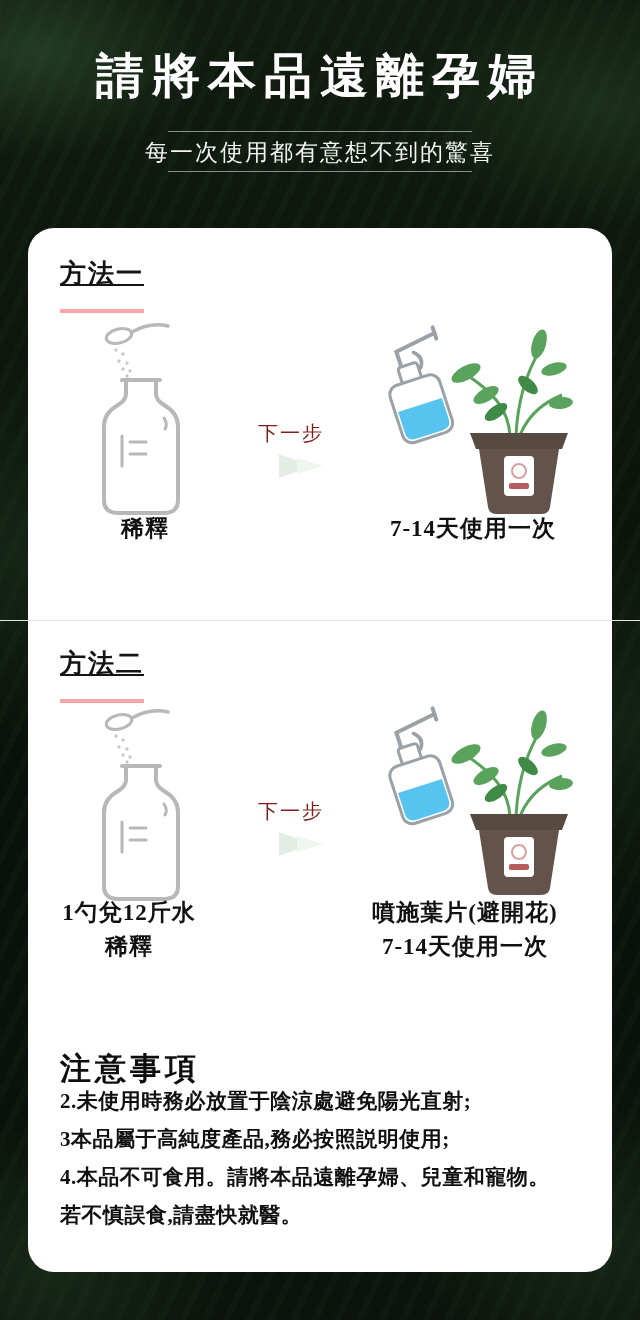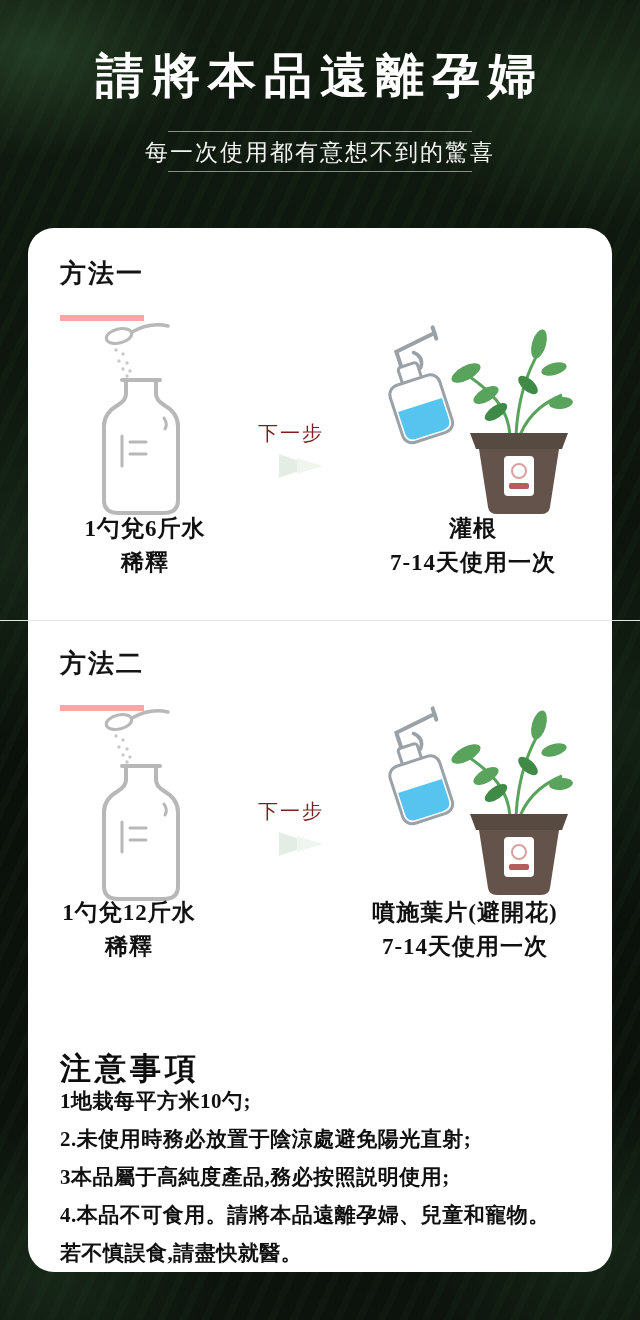--- a/index.html
+++ b/index.html
@@ -36,21 +36,21 @@
   .card{
     position:absolute;left:28px;top:228px;width:584px;height:1044px;
     background:#ffffff;border-radius:26px;
   }
   .seam{
     position:absolute;left:0;top:620px;width:640px;height:1px;background:#e3e6e3;
   }
   .m-head{
     position:absolute;left:32px;display:inline-block;
     font-size:26px;font-weight:bold;color:#141414;
-    padding-bottom:24px;border-bottom:6px solid #fca5a5;letter-spacing:2px;
+    padding-bottom:18px;border-bottom:4px solid #fca5a5;letter-spacing:2px;text-decoration:underline;
   }
   .illus{position:absolute;}
   .next{
     position:absolute;width:110px;text-align:center;color:#7f1d1d;
     font-size:20px;letter-spacing:2px;
   }
   .next svg{display:block;margin:6px auto 0 auto;}
   .caption{
     position:absolute;text-align:center;color:#111;
     font-family:"Liberation Serif",serif;font-weight:bold;
@@ -140,25 +140,23 @@
       <path d="M46 50 L46 32 L88 26" fill="none" stroke="#9aa2a8" stroke-width="4" stroke-linecap="round"></path>
       <path d="M88 20 L88 32" stroke="#9aa2a8" stroke-width="4" stroke-linecap="round"></path>
       <path d="M62 38 Q71 46 64 55" fill="none" stroke="#9aa2a8" stroke-width="3.5" stroke-linecap="round"></path>
       <rect x="42" y="48" width="20" height="18" rx="3" fill="#ffffff" stroke="#9aa2a8" stroke-width="3"></rect>
       <rect x="26" y="64" width="52" height="60" rx="10" fill="#ffffff" stroke="#9aa2a8" stroke-width="3"></rect>
       <path d="M29 90 L75 90 L75 112 Q75 121 66 121 L38 121 Q29 121 29 112 Z" fill="#57c4ef"></path>
     </g>
   </svg>
 
   <div class="caption" style="left:22px;top:284px;width:190px;">
-    <div>1勺兌6斤水</div>
     <div>稀釋</div>
   </div>
   <div class="caption" style="left:330px;top:284px;width:230px;">
-    <div>灌根</div>
     <div>7-14天使用一次</div>
   </div>
 
   <div class="m-head" style="top:418px;">方法二</div>
 
   <svg class="illus" style="left:48px;top:478px;" width="130" height="200" viewBox="0 0 130 200">
     <g fill="none" stroke="#b8b8b8" stroke-linecap="round">
       <ellipse cx="43" cy="16" rx="13" ry="7" stroke-width="3" transform="rotate(-14 43 16)"></ellipse>
       <path d="M56 12 Q74 2 92 6" stroke-width="3.5"></path>
     </g>
@@ -225,21 +223,20 @@
     <div>1勺兌12斤水</div>
     <div>稀釋</div>
   </div>
   <div class="caption" style="left:312px;top:668px;width:250px;">
     <div>噴施葉片(避開花)</div>
     <div>7-14天使用一次</div>
   </div>
 
   <div class="notes-head" style="top:820px;">注意事項</div>
   <div class="notes-list">
-    <div>1地栽每平方米10勺;</div>
     <div>2.未使用時務必放置于陰涼處避免陽光直射;</div>
     <div>3本品屬于高純度產品,務必按照説明使用;</div>
     <div>4.本品不可食用。請將本品遠離孕婦、兒童和寵物。</div>
     <div>若不慎誤食,請盡快就醫。</div>
   </div>
 </div>
 
 <div class="seam"></div>
 <div class="footer-strip"></div>
 

